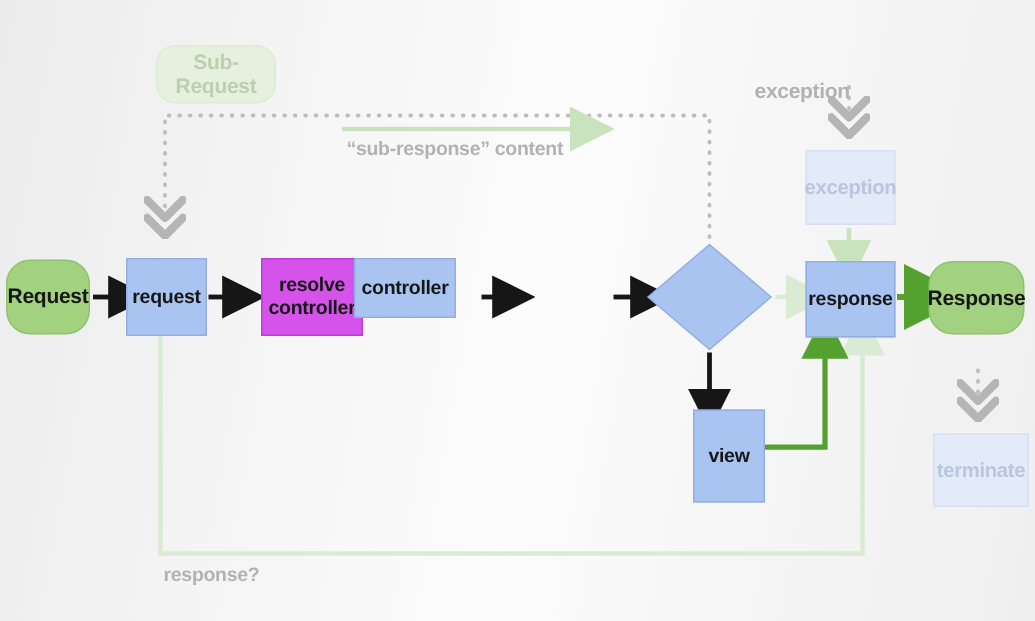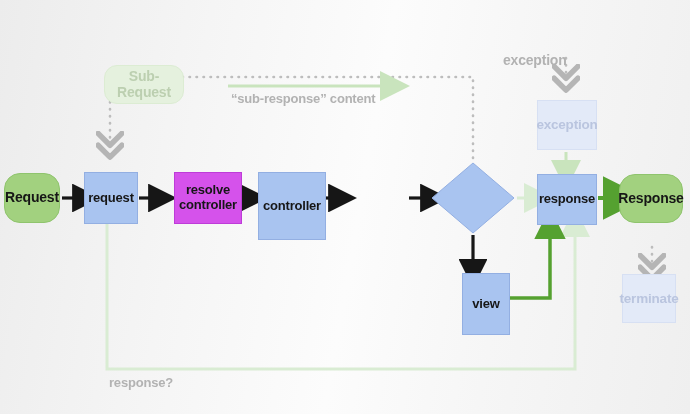--- a/index.html
+++ b/index.html
@@ -19,21 +19,21 @@
   .terminal{
     background:var(--node-green);border:1px solid var(--node-green-border);
     border-radius:16px;font-size:14px;
   }
   .faded-blue{
     background:var(--node-faded-blue);border:1px solid var(--node-faded-blue-border);
     color:var(--node-faded-blue-text);font-size:13.5px;
   }
   .faded-green{
     background:var(--node-faded-green);border:1px solid var(--node-faded-green-border);
-    color:var(--node-faded-green-text);border-radius:13px;font-size:14px;margin-top:35px;
+    color:var(--node-faded-green-text);border-radius:13px;font-size:14px;
   }
   .diamond-label{
     position:absolute;left:430px;top:165px;width:86px;height:66px;
     display:flex;align-items:center;justify-content:center;text-align:center;
     font-weight:bold;font-size:13px;line-height:1.15;color:var(--text-black);
   }
   .flow-label{
     position:absolute;font-weight:bold;font-size:13px;color:var(--label-gray);
     letter-spacing:-0.2px;white-space:nowrap;
   }
@@ -92,35 +92,35 @@
 
     <polygon points="473,163 514,198 473,233 432,198" style="fill:var(--node-blue);stroke:var(--node-blue-border)" stroke-width="1"></polygon>
   </svg>
 
   <div class="node terminal" style="left:4px;top:173px;width:56px;height:50px">Request</div>
 
   <div class="node proc" style="left:84px;top:172px;width:54px;height:52px">request</div>
 
   <div class="node act" style="left:160px;top:172px;width:68px;height:52px">resolve controller</div>
 
-  <div class="node proc" style="left:258px;top:172px;width:68px;height:68px">controller</div>
+  <div class="node proc" style="left:236px;top:172px;width:68px;height:40px">controller</div>
 
 
 
   <div class="node proc" style="left:537px;top:174px;width:60px;height:51px">response</div>
 
   <div class="node terminal" style="left:619px;top:174px;width:64px;height:49px">Response</div>
 
   <div class="node proc" style="left:462px;top:273px;width:48px;height:62px">view</div>
 
   <div class="node faded-green" style="left:104px;top:30px;width:80px;height:39px">Sub-Request</div>
 
   <div class="node faded-blue" style="left:537px;top:100px;width:60px;height:50px">exception</div>
 
-  <div class="node faded-blue" style="left:622px;top:274px;width:54px;height:49px">terminate</div>
+  <div class="node faded-blue" style="left:622px;top:289px;width:64px;height:49px">terminate</div>
 
   <div class="flow-label" style="left:231px;top:91px">“sub-response” content</div>
 
   <div class="flow-label" style="left:503px;top:52px;font-size:14px">exception</div>
 
   <div class="flow-label" style="left:109px;top:375px">response?</div>
 
 </div>
 
 </body></html>

